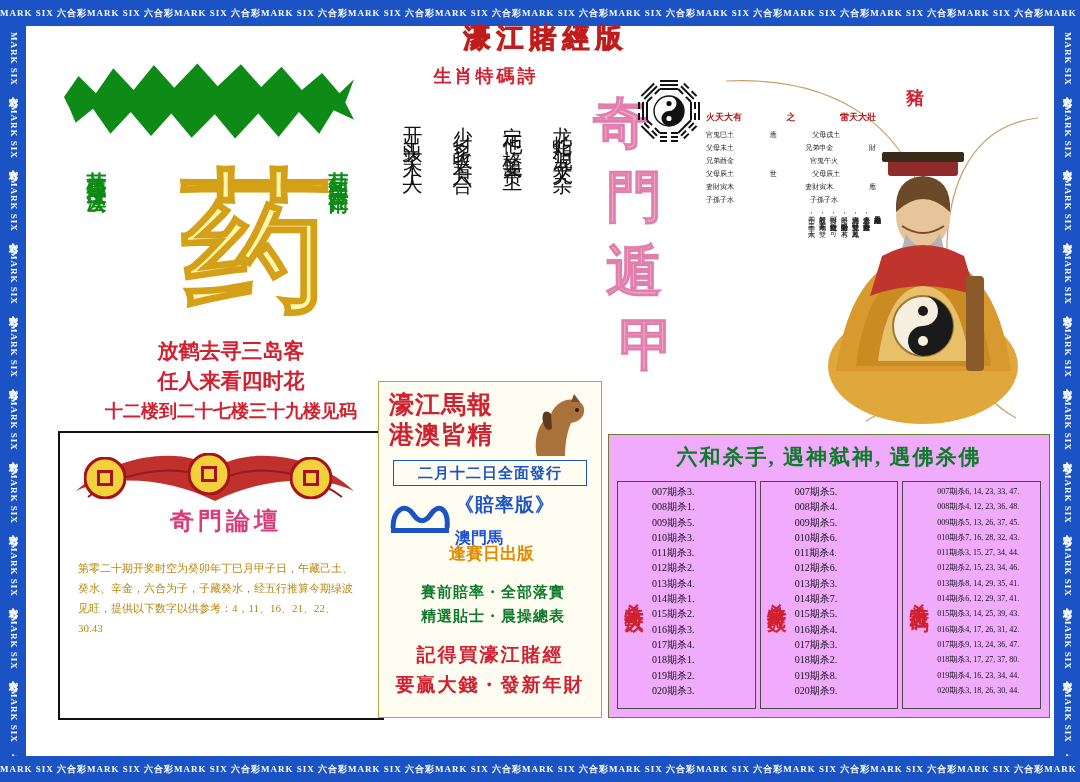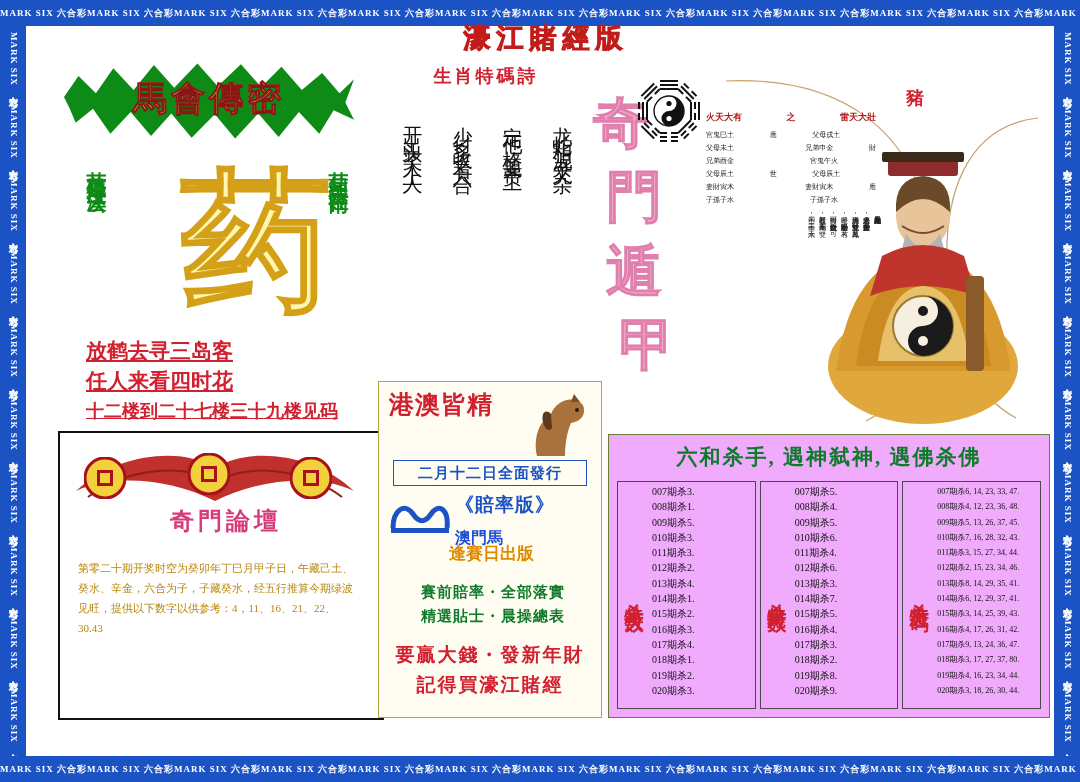--- a/index.html
+++ b/index.html
@@ -79,24 +79,23 @@
     font-size:20px;
     font-weight:bold;
     color:#0e8a16;
     letter-spacing:4px;
     font-family:"Liberation Serif",serif;
   }
   .couplet-left{left:58px;top:130px;height:160px;}
   .couplet-right{left:300px;top:130px;height:160px;}
 
   .poem3{
-    position:absolute;left:60px;top:310px;width:290px;text-align:left;
+    position:absolute;left:60px;top:310px;width:290px;text-align:center;
     color:#d1202f;font-weight:bold;font-size:21px;line-height:30px;
     font-family:"Liberation Serif",serif;
-    text-decoration:underline;
   }
   .poem3 .small{font-size:18px;}
 
   
   .poem-title{
     position:absolute;left:370px;top:38px;width:180px;
     font-size:18px;font-weight:bold;color:#d1202f;letter-spacing:3px;
     text-align:center;
     font-family:"Liberation Serif",serif;
   }
@@ -279,21 +278,20 @@
     <span>MARK SIX 六合彩</span>
     <span>MARK SIX 六合彩</span>
   </div>
 
 <div class="page">
 
   <div class="masthead">濠江賭經版</div>
 
   <div class="burst-wrap">
     <div class="burst"></div>
-    <div class="burst-text">馬會傳密</div>
   </div>
 
   <div class="side-couplet couplet-left">芭蕉绿浸一溪云</div>
   <div class="side-couplet couplet-right">苟药江舍三径雨</div>
   <div class="yao">药</div>
 
   <div class="poem3">
     <div>放鹤去寻三岛客</div>
     <div>任人来看四时花</div>
     <div class="small">十二楼到二十七楼三十九楼见码</div>
@@ -485,20 +483,21 @@
       <circle cx="21" cy="21" r="20" fill="#f2d13c" stroke="#a8111a" stroke-width="3"></circle>
       <rect x="13" y="13" width="16" height="16" fill="#a8111a"></rect>
       <rect x="16" y="16" width="10" height="10" fill="#f2d13c"></rect>
     </svg>
     <div class="forum-title">奇門論壇</div>
     <div class="forum-text">第零二十期开奖时空为癸卯年丁巳月甲子日，午藏己土、癸水、辛金，六合为子，子藏癸水，经五行推算今期绿波见旺，提供以下数字以供参考：4，11、16、21、22、30.43</div>
   </div>
 
   <div class="ad-box">
     <div class="ad-title">
+      <div>濠江馬報</div>
       <div>港澳皆精</div>
     </div>
     <svg class="horse" viewBox="0 0 72 68">
       <path d="M16 64 C12 46 18 30 30 22 C34 12 44 6 54 8 C60 9 64 14 63 20 C62 27 56 30 50 31 C46 40 44 52 44 64z" fill="#a9713c"></path>
       <path d="M50 10 l3 -8 l6 8z" fill="#7a4f28"></path>
       <path d="M30 22 C24 16 20 22 22 30 C24 38 28 40 31 36z" fill="#5d3a1c"></path>
       <circle cx="56" cy="18" r="2" fill="#2b1a0c"></circle>
     </svg>
     <div class="ad-date">二月十二日全面發行</div>
     <div class="ad-mid">
@@ -508,22 +507,22 @@
       </svg>
       <div class="ad-ver">《賠率版》</div>
       <div class="ad-ver2">澳門馬</div>
       <div class="ad-ver3">逢賽日出版</div>
     </div>
     <div class="ad-lines">
       <div>賽前賠率・全部落實</div>
       <div>精選貼士・晨操總表</div>
     </div>
     <div class="ad-foot">
+      <div>記得買濠江賭經</div>
       <div>要贏大錢・發新年財</div>
-      <div>記得買濠江賭經</div>
     </div>
   </div>
 
   <div class="panel">
     <div class="panel-title">六和杀手, 遇神弑神, 遇佛杀佛</div>
     <div class="panel-body" id="panel-body">
         <div class="col-box">
           <div class="col-label">杀特头数</div>
           <div class="col-list">
             <div>007期杀3.</div>

